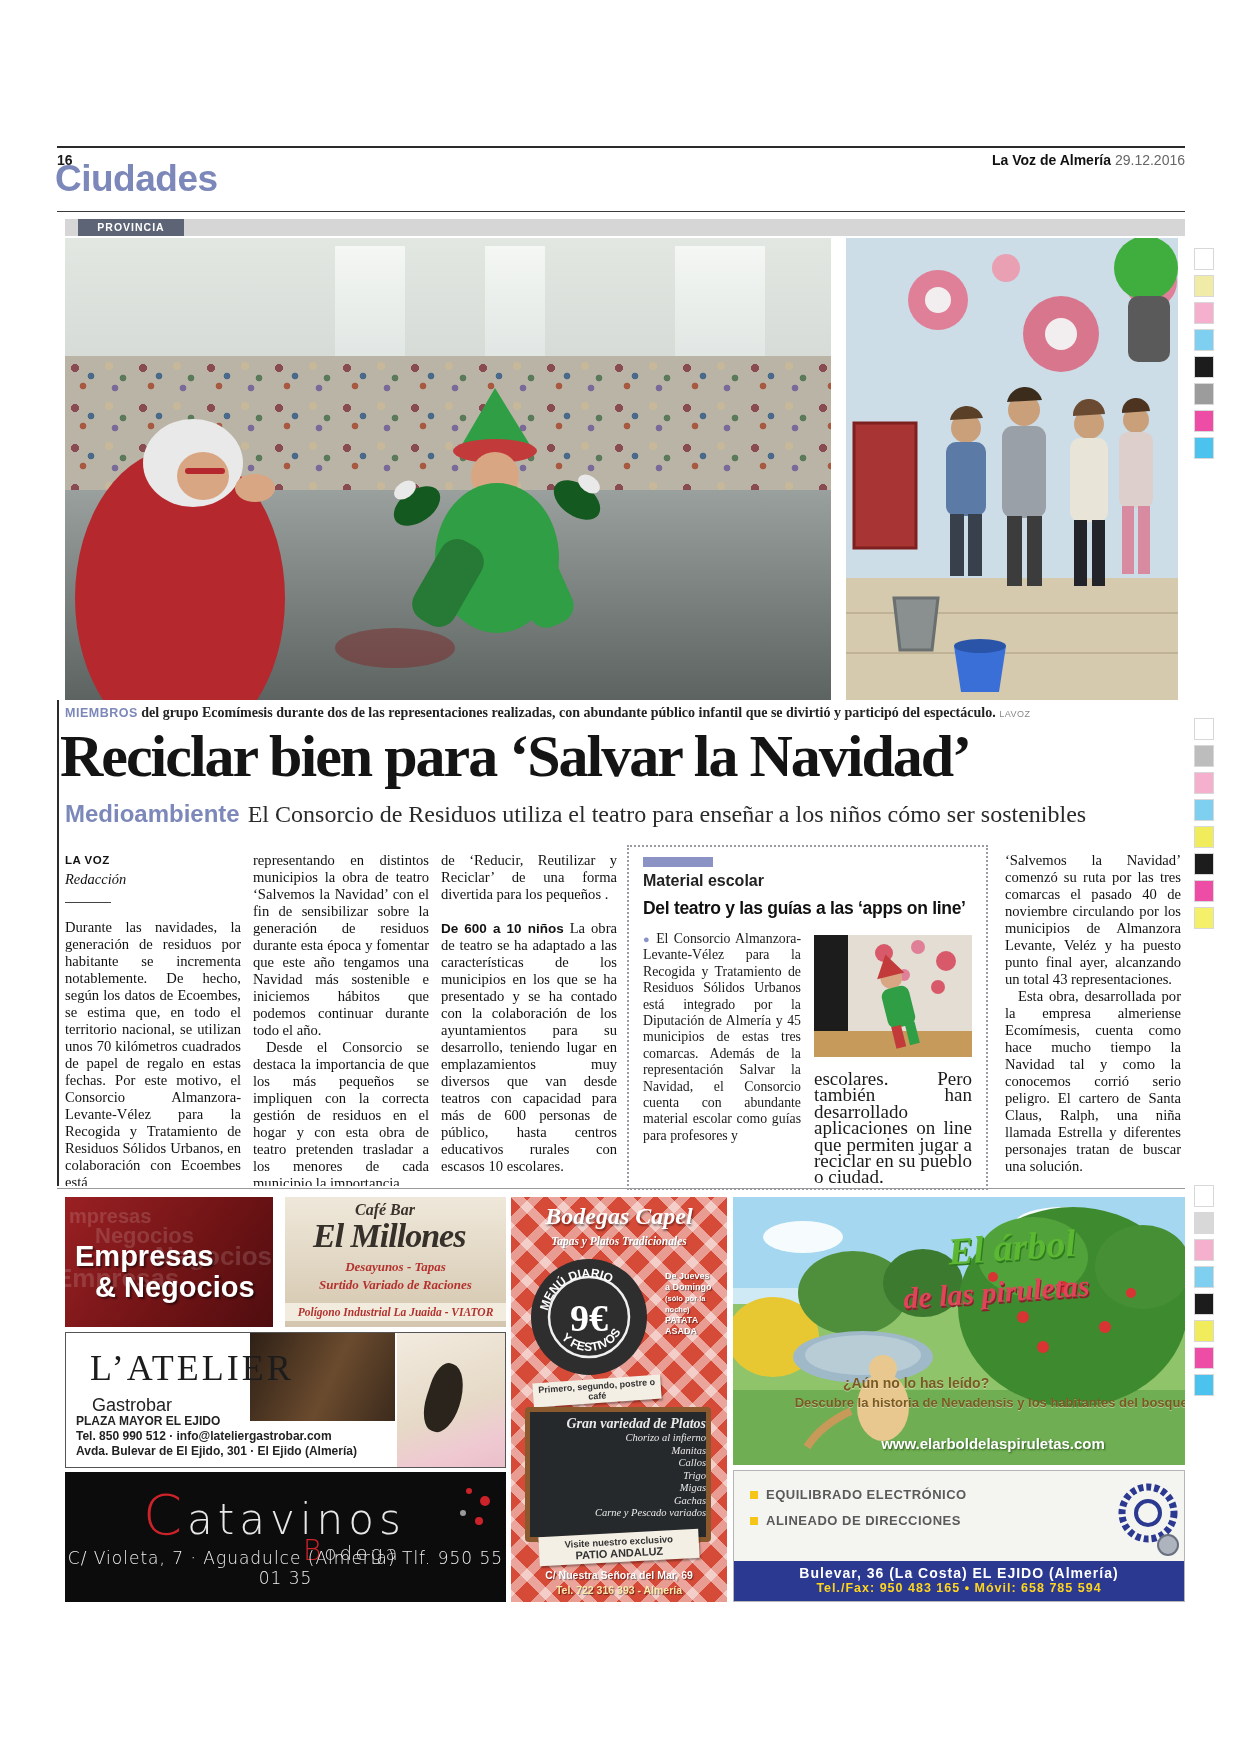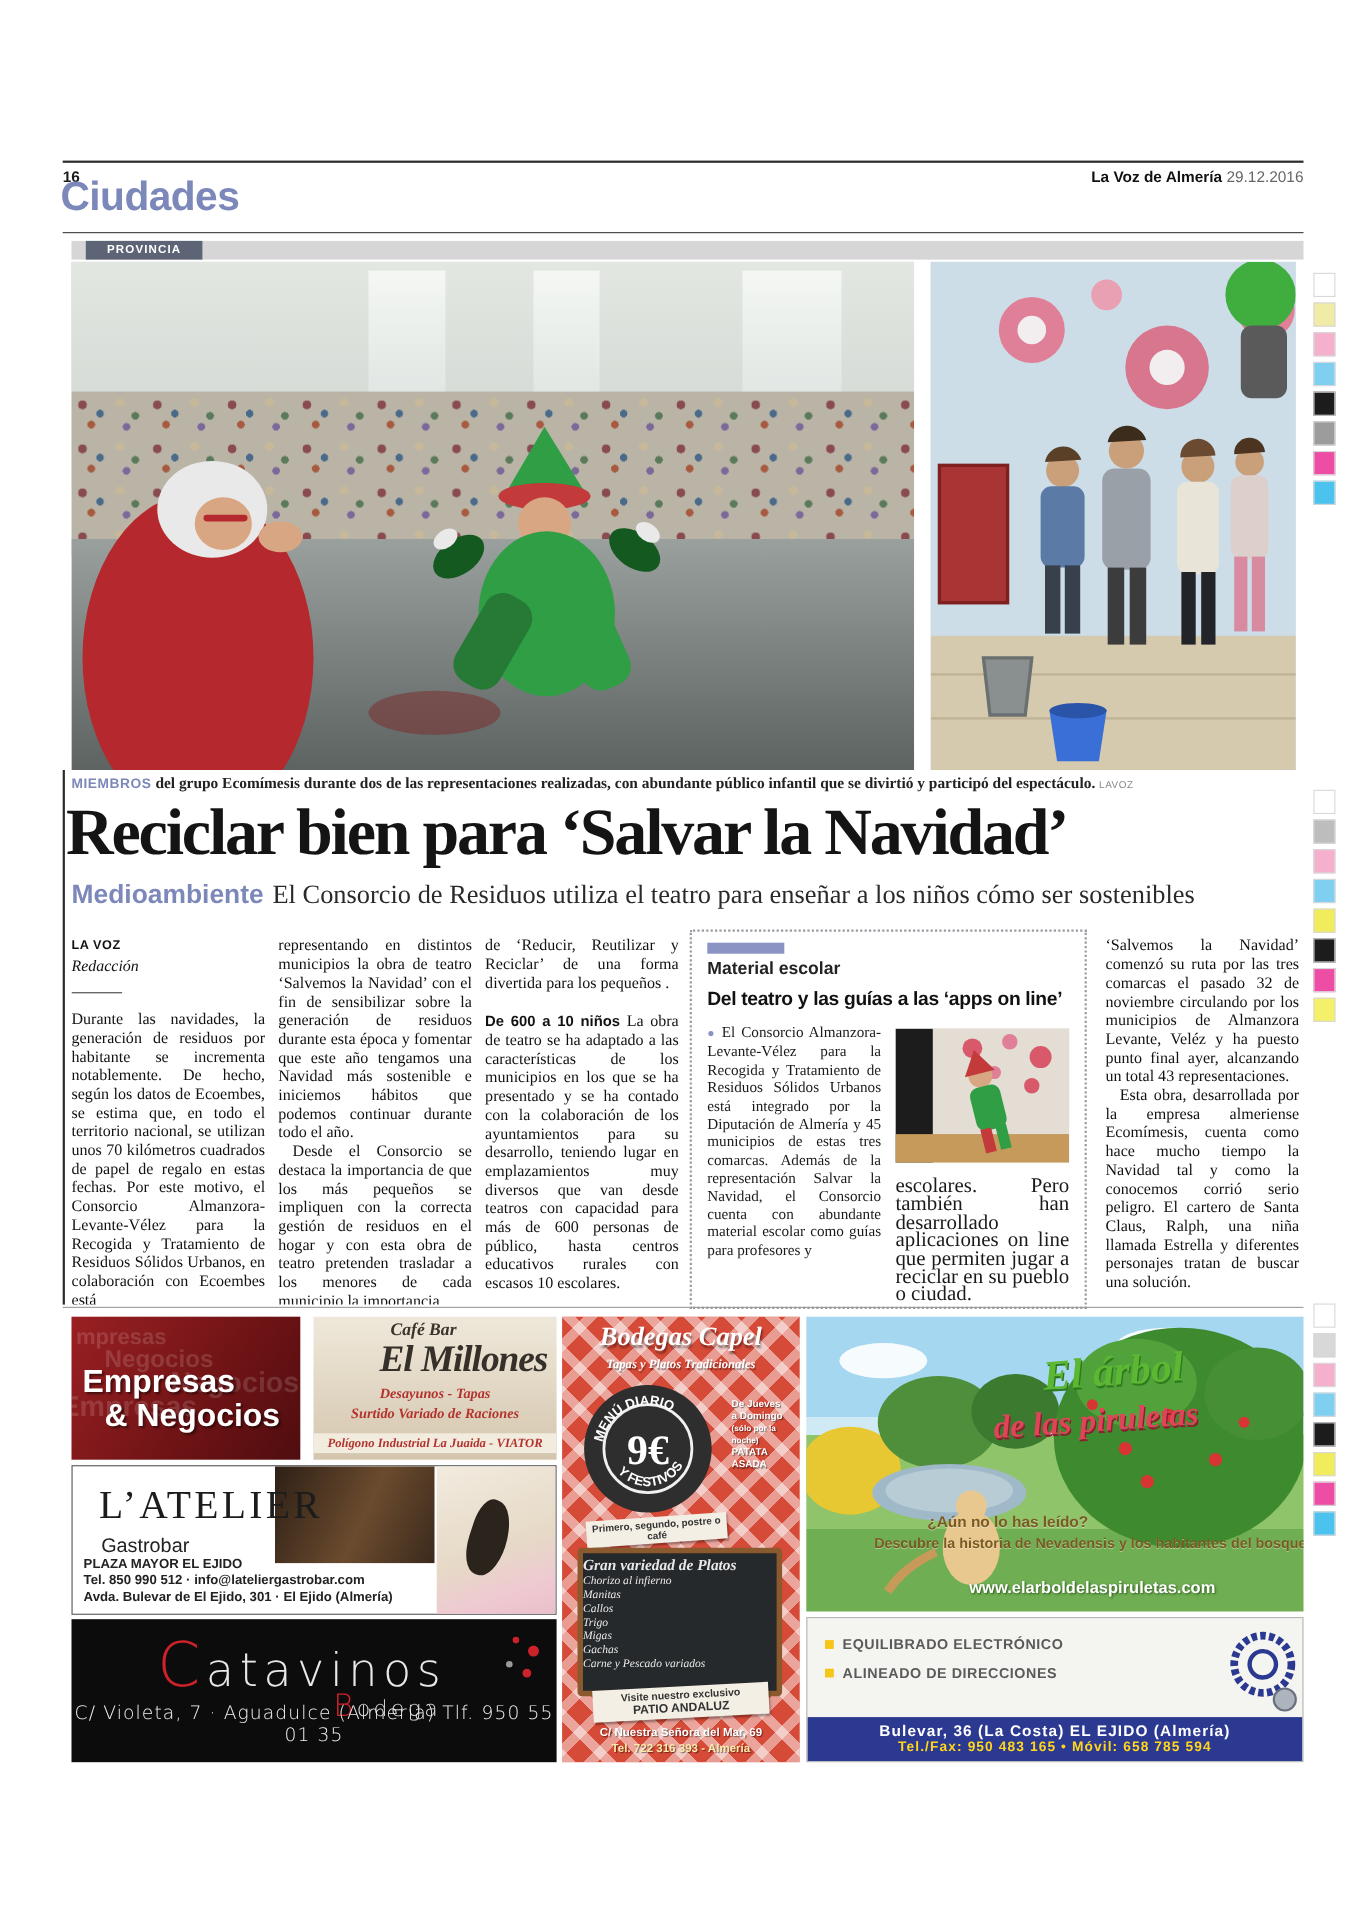--- a/index.html
+++ b/index.html
@@ -85,21 +85,21 @@
   
   .ad{position:absolute;overflow:hidden;box-sizing:border-box;}
 
   .ad-empresas{left:65px;top:1197px;width:208px;height:130px;background:linear-gradient(125deg,#9a2023,#6e1315 60%,#4f0d0f);}
   .ghost{position:absolute;color:#ffffff;opacity:.14;font-family:"Liberation Sans",sans-serif;font-weight:bold;}
   .emp-main{position:absolute;left:10px;top:44px;color:#fff;font-family:"Liberation Sans",sans-serif;font-weight:bold;font-size:29px;line-height:31px;text-shadow:2px 2px 2px rgba(0,0,0,.5);}
   .emp-line2{padding-left:20px;}
 
   .ad-millones{left:285px;top:1197px;width:221px;height:130px;background:linear-gradient(#efe8da,#d4c6ae);}
   .mil-kicker{position:absolute;left:70px;top:4px;font-style:italic;font-weight:bold;font-size:16px;color:#3a342c;}
-  .mil-name{position:absolute;left:28px;top:20px;font-style:italic;font-weight:bold;font-size:34px;color:#35302a;letter-spacing:-1px;margin-left:32px;}
+  .mil-name{position:absolute;left:28px;top:20px;font-style:italic;font-weight:bold;font-size:34px;color:#35302a;letter-spacing:-1px;}
   .mil-tag{position:absolute;width:100%;text-align:center;font-style:italic;font-weight:bold;color:#b3322e;font-size:13px;}
   .mil-tag1{top:62px;}
   .mil-tag2{top:80px;}
   .mil-strip{position:absolute;left:0;bottom:6px;width:100%;height:18px;background:#f2ecdf;text-align:center;font-style:italic;font-weight:bold;font-size:11.5px;color:#b3322e;line-height:18px;}
 
   .ad-atelier{left:65px;top:1332px;width:441px;height:136px;background:#fff;border:1px solid #555;}
   .at-name{position:absolute;left:24px;top:14px;font-family:"Liberation Serif",serif;font-size:36px;letter-spacing:3px;color:#1c1c1c;}
   .at-sub{position:absolute;left:26px;top:62px;font-family:"Liberation Sans",sans-serif;font-size:18px;color:#222;}
   .at-addr{position:absolute;left:10px;bottom:8px;font-family:"Liberation Sans",sans-serif;font-weight:bold;font-size:12px;line-height:15px;color:#222;}
   .at-img1{position:absolute;right:110px;top:0;width:145px;height:88px;background:linear-gradient(115deg,#2e2016,#6b4b2e 55%,#3b2a1c);}
@@ -116,21 +116,21 @@
 
   .ad-capel{left:511px;top:1197px;width:216px;height:405px;background-color:#d64a38;
     background-image:repeating-linear-gradient(45deg,rgba(255,255,255,.5) 0 9px,rgba(255,255,255,0) 9px 26px),
                      repeating-linear-gradient(-45deg,rgba(255,255,255,.45) 0 9px,rgba(255,255,255,0) 9px 26px);}
   .cap-name{position:absolute;top:6px;width:100%;text-align:center;font-style:italic;font-weight:bold;font-size:24px;color:#fff;text-shadow:1px 2px 2px rgba(0,0,0,.45);}
   .cap-tag{position:absolute;top:38px;width:100%;text-align:center;font-style:italic;font-weight:bold;font-size:11.5px;color:#fff;text-shadow:1px 1px 1px rgba(0,0,0,.4);}
   .cap-badge{position:absolute;left:18px;top:60px;width:120px;height:120px;}
   .cap-side{position:absolute;right:4px;top:74px;width:58px;text-align:left;color:#fff;font-family:"Liberation Sans",sans-serif;font-weight:bold;font-size:9px;line-height:11px;text-shadow:1px 1px 1px rgba(0,0,0,.5);}
   .cap-side .small{font-size:7.5px;display:block;}
   .cap-ribbon1{position:absolute;left:22px;top:182px;width:128px;background:#f4efe4;transform:rotate(-4deg);text-align:center;font-family:"Liberation Sans",sans-serif;font-weight:bold;font-size:9px;color:#333;padding:2px 0;box-shadow:1px 2px 2px rgba(0,0,0,.35);}
-  .cap-board{position:absolute;left:14px;top:210px;width:186px;height:135px;box-sizing:border-box;background:#26292b;border:5px solid #8a5a2e;border-radius:4px;text-align:left;color:#e9e9e9;}
+  .cap-board{position:absolute;left:14px;top:210px;width:186px;height:135px;box-sizing:border-box;background:#26292b;border:5px solid #8a5a2e;border-radius:4px;text-align:right;color:#e9e9e9;}
   .cap-board-title{font-style:italic;font-weight:bold;font-size:14px;margin-top:4px;}
   .cap-board-item{font-style:italic;font-size:10.5px;line-height:12.5px;}
   .cap-ribbon2{position:absolute;left:28px;top:336px;width:160px;background:#f4efe4;transform:rotate(-3deg);text-align:center;color:#333;font-family:"Liberation Sans",sans-serif;padding:3px 0;box-shadow:1px 2px 2px rgba(0,0,0,.35);}
   .cap-r2a{font-weight:bold;font-size:9.5px;}
   .cap-r2b{font-weight:bold;font-size:11px;}
   .cap-addr1{position:absolute;top:372px;width:100%;text-align:center;font-family:"Liberation Sans",sans-serif;font-weight:bold;font-size:10.5px;color:#fff;text-shadow:1px 1px 1px rgba(0,0,0,.5);}
   .cap-addr2{position:absolute;top:387px;width:100%;text-align:center;font-family:"Liberation Sans",sans-serif;font-weight:bold;font-size:10.5px;color:#ffe9a8;text-shadow:1px 1px 1px rgba(0,0,0,.5);}
 
   .ad-piruletas{left:733px;top:1197px;width:452px;height:268px;background:linear-gradient(#a6d7f0 0 34%,#cfe9f5 34% 40%,#8fc46a 40% 72%,#6fae52 72% 100%);}
   .pir-title1{position:absolute;left:215px;top:28px;font-style:italic;font-weight:bold;font-size:38px;color:#5cb832;text-shadow:1px 2px 0 #2e7a1e;transform:rotate(-4deg);}
@@ -300,21 +300,21 @@
             <rect x="72" y="90" width="10" height="22" fill="#c23a3a"></rect>
             <rect x="86" y="90" width="10" height="22" fill="#2f9e44"></rect>
           </g>
         </svg>
       </div>
       <div class="box-col-b">escolares. Pero también han desarrollado aplicaciones on line que permiten jugar a reciclar en su pueblo o ciudad.</div>
     </div>
   </div>
 
   <div class="col col5">
-    <p class="para">‘Salvemos la Navidad’ comenzó su ruta por las tres comarcas el pasado 32 de noviembre circulando por los municipios de Almanzora Levante, Veléz y ha puesto punto final ayer, alcanzando un total 43 representaciones.</p>
+    <p class="para">‘Salvemos la Navidad’ comenzó su ruta por las tres comarcas el pasado 40 de noviembre circulando por los municipios de Almanzora Levante, Veléz y ha puesto punto final ayer, alcanzando un total 43 representaciones.</p>
     <p class="para">Esta obra, desarrollada por la empresa almeriense Ecomímesis, cuenta como hace mucho tiempo la Navidad tal y como la conocemos corrió serio peligro. El cartero de Santa Claus, Ralph, una niña llamada Estrella y diferentes personajes tratan de buscar una solución.</p>
   </div>
 
   <div class="abs ads-top-rule"></div>
 
   <div class="abs colorbar cb1">
       <div class="patch" style="background: rgb(255, 255, 255);"></div>
       <div class="patch" style="background: rgb(240, 236, 168);"></div>
       <div class="patch" style="background: rgb(244, 176, 204);"></div>
       <div class="patch" style="background: rgb(127, 208, 240);"></div>

